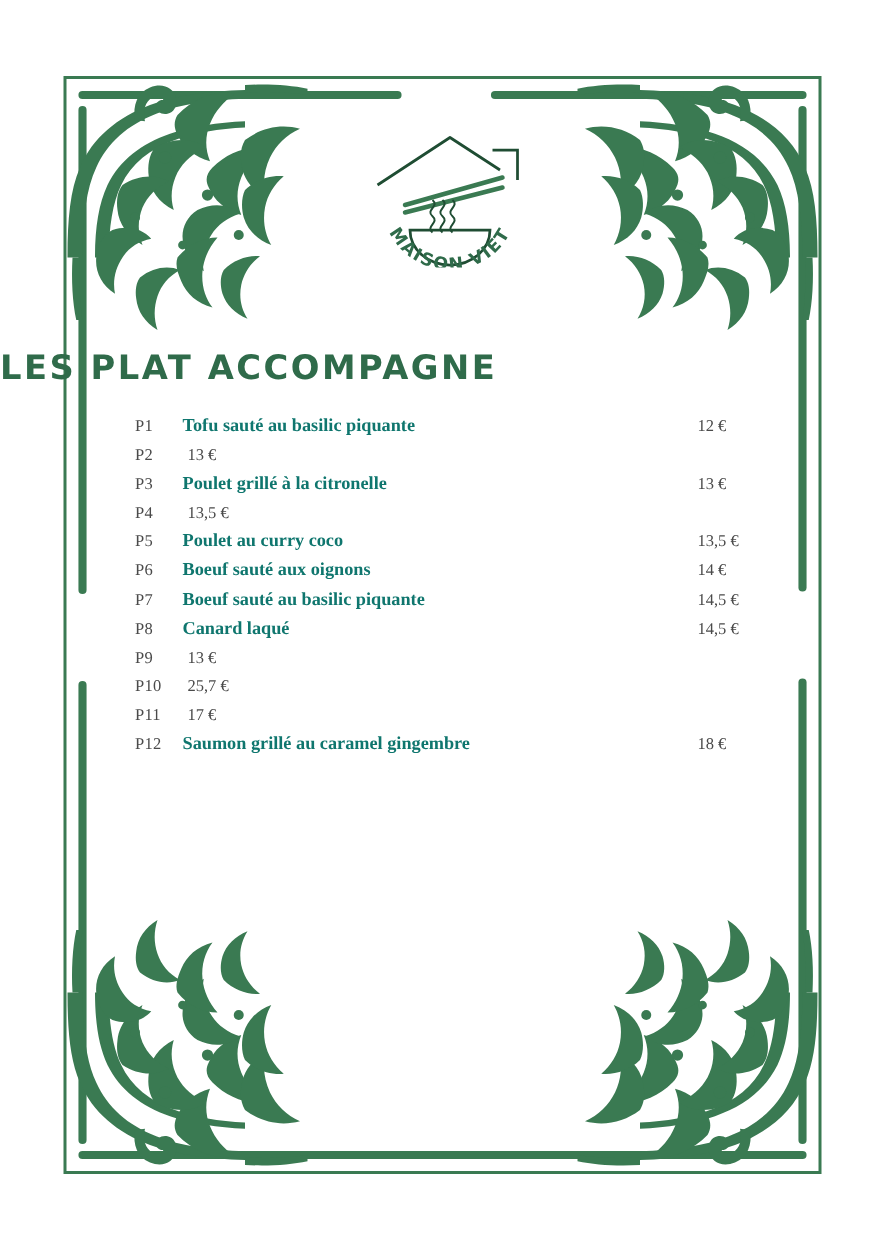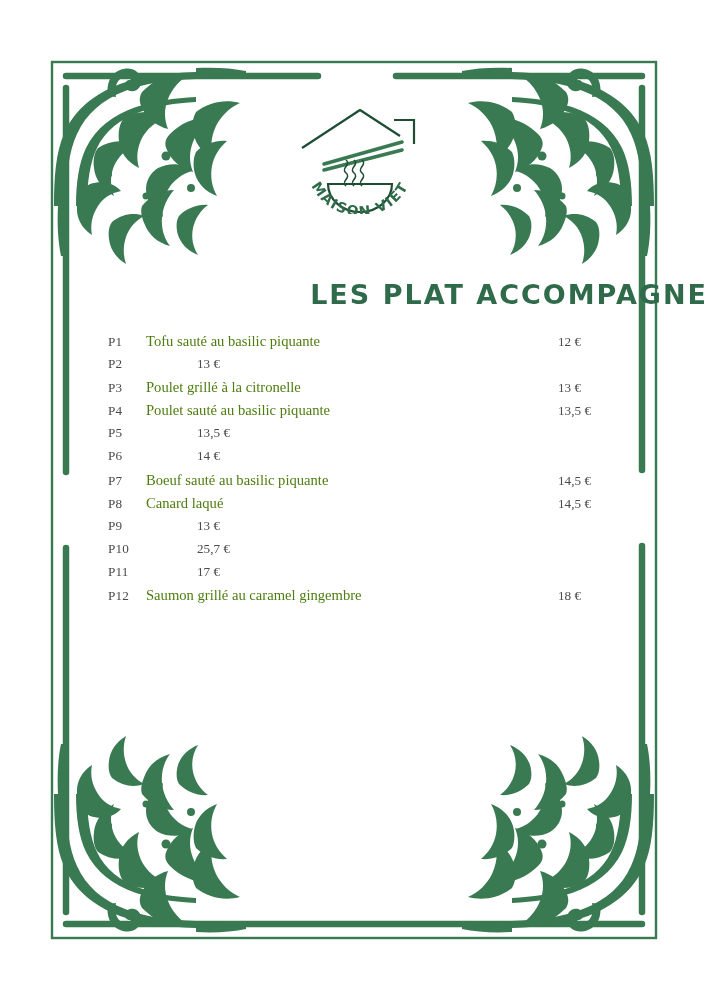--- a/index.html
+++ b/index.html
@@ -44,21 +44,21 @@
     height: 118px;
   }
   #logo svg { display: block; width: 128px; height: 118px; }
 
   
   #title {
     position: absolute;
     left: 0;
     right: 0;
     top: 279px;
-    text-align: right;
+    text-align: left;
     font-family: "DejaVu Sans", "Liberation Sans", sans-serif;
     font-weight: 700;
     font-size: 27px;
     letter-spacing: 2.0px;
     color: #2f6b4a;
     white-space: nowrap;
   }
 
   
   #menu-list {
@@ -78,29 +78,29 @@
   .item-code {
     width: 38px;
     flex: 0 0 38px;
     font-size: 13.2px;
     letter-spacing: 0.2px;
     color: #4a4a4a;
   }
   .item-name {
     flex: 1 1 auto;
     white-space: nowrap;
-    color: #4d7c0f;
+    color: #0f766e;
+    font-weight: bold;
   }
   .item-price {
     flex: 0 0 62px;
     text-align: left;
     font-size: 13.2px;
     color: #4a4a4a;
     padding-left: 4px;
-    margin-left: 47px;
   }
 </style>
 </head>
 <body>
 
 <div id="page">
 
   <div class="frame-layer">
     <svg viewBox="0 0 708 1000" xmlns="http://www.w3.org/2000/svg">
       <defs>
@@ -210,29 +210,30 @@
         <span class="item-code">P2</span>
         <span class="item-price">13 €</span>
       </div>
       <div class="menu-row">
         <span class="item-code">P3</span>
         <span class="item-name">Poulet grillé à la citronelle</span>
         <span class="item-price">13 €</span>
       </div>
       <div class="menu-row">
         <span class="item-code">P4</span>
-        <span class="item-name">Poulet sauté au basilic piquante</span>
         <span class="item-price">13,5 €</span>
       </div>
       <div class="menu-row">
         <span class="item-code">P5</span>
+        <span class="item-name">Poulet au curry coco</span>
         <span class="item-price">13,5 €</span>
       </div>
       <div class="menu-row">
         <span class="item-code">P6</span>
+        <span class="item-name">Boeuf sauté aux oignons</span>
         <span class="item-price">14 €</span>
       </div>
       <div class="menu-row">
         <span class="item-code">P7</span>
         <span class="item-name">Boeuf sauté au basilic piquante</span>
         <span class="item-price">14,5 €</span>
       </div>
       <div class="menu-row">
         <span class="item-code">P8</span>
         <span class="item-name">Canard laqué</span>

